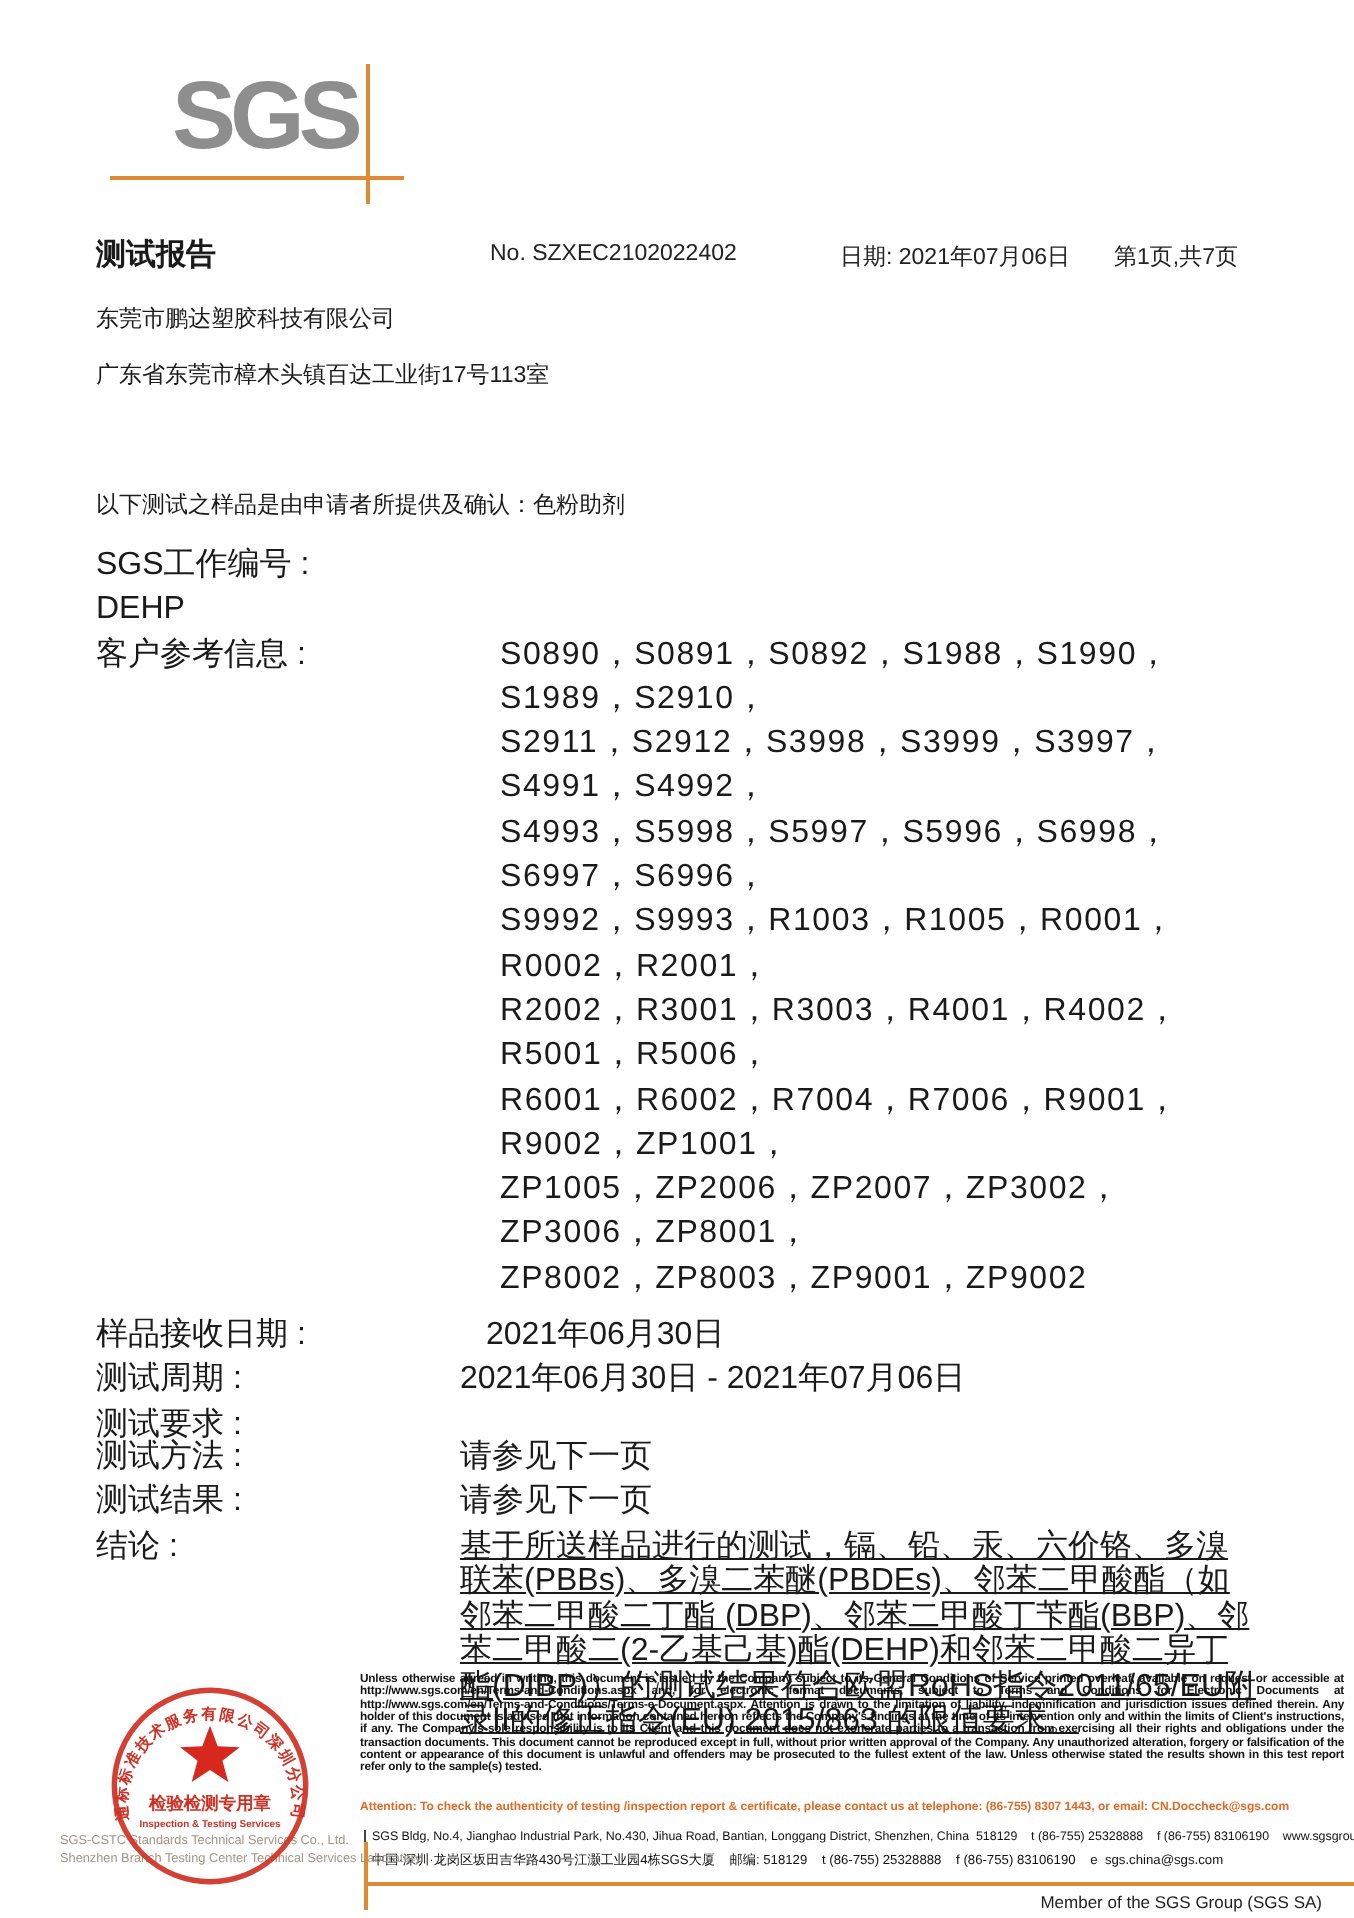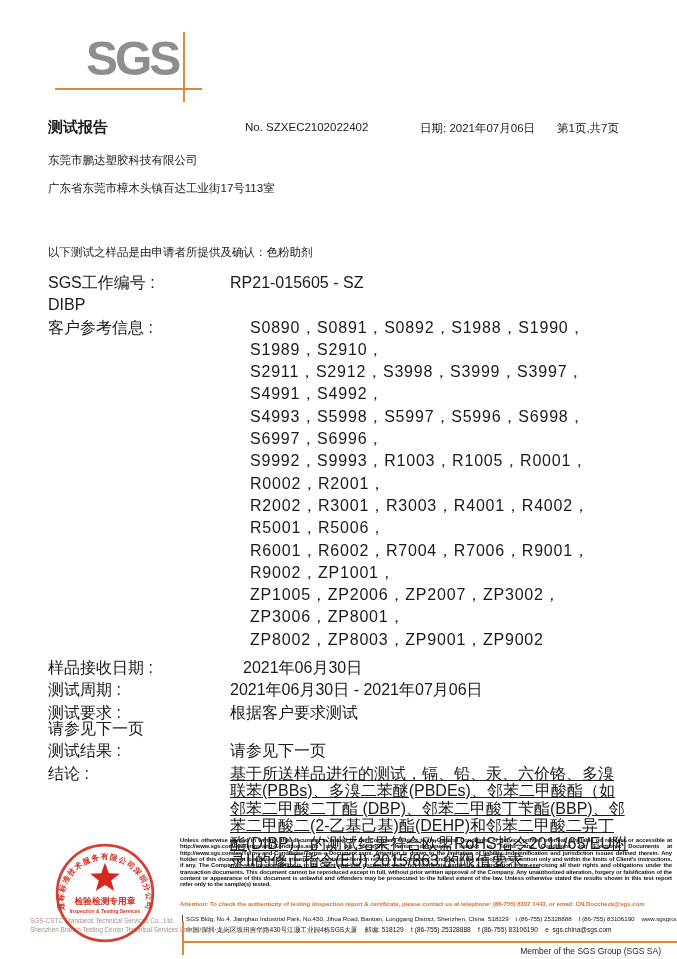--- a/index.html
+++ b/index.html
@@ -68,24 +68,23 @@
   <div id="applicant">
     <div>东莞市鹏达塑胶科技有限公司</div>
     <div>广东省东莞市樟木头镇百达工业街17号113室</div>
   </div>
 
   <div id="statement">以下测试之样品是由申请者所提供及确认：色粉助剂</div>
 
   <div id="fields">
     <div class="row">
       <span class="lbl">SGS工作编号 :</span>
-      <div class="val">RP21-015605 - SZ</div>
     </div>
     <div class="row">
-      <div class="val">DIBP</div>
+      <div class="val">DEHP</div>
     </div>
     <div class="row">
       <span class="lbl">客户参考信息 :</span>
       <div class="val">
         <span class="code-line">S0890，S0891，S0892，S1988，S1990，S1989，S2910，</span>
         <span class="code-line">S2911，S2912，S3998，S3999，S3997，S4991，S4992，</span>
         <span class="code-line">S4993，S5998，S5997，S5996，S6998，S6997，S6996，</span>
         <span class="code-line">S9992，S9993，R1003，R1005，R0001，R0002，R2001，</span>
         <span class="code-line">R2002，R3001，R3003，R4001，R4002，R5001，R5006，</span>
         <span class="code-line">R6001，R6002，R7004，R7006，R9001，R9002，ZP1001，</span>
@@ -96,23 +95,23 @@
     <div class="row gap-before">
       <span class="lbl">样品接收日期 :</span>
       <div class="val">2021年06月30日</div>
     </div>
     <div class="row">
       <span class="lbl">测试周期 :</span>
       <div class="val">2021年06月30日 - 2021年07月06日</div>
     </div>
     <div class="row">
       <span class="lbl">测试要求 :</span>
-      <div class="val">根据客户要求测试</div>
     </div>
     <div class="row tight-before">
+      <span class="lbl">测试方法 :</span>
       <div class="val">请参见下一页</div>
     </div>
     <div class="row">
       <span class="lbl">测试结果 :</span>
       <div class="val">请参见下一页</div>
     </div>
     <div class="row conclusion">
       <span class="lbl">结论 :</span>
       <div class="val">基于所送样品进行的测试，镉、铅、汞、六价铬、多溴联苯(PBBs)、多溴二苯醚(PBDEs)、邻苯二甲酸酯（如邻苯二甲酸二丁酯 (DBP)、邻苯二甲酸丁苄酯(BBP)、邻苯二甲酸二(2-乙基己基)酯(DEHP)和邻苯二甲酸二异丁酯(DIBP)）的测试结果符合欧盟RoHS指令2011/65/EU附录II的修正指令(EU) 2015/863 的限值要求。</div>
     </div>

